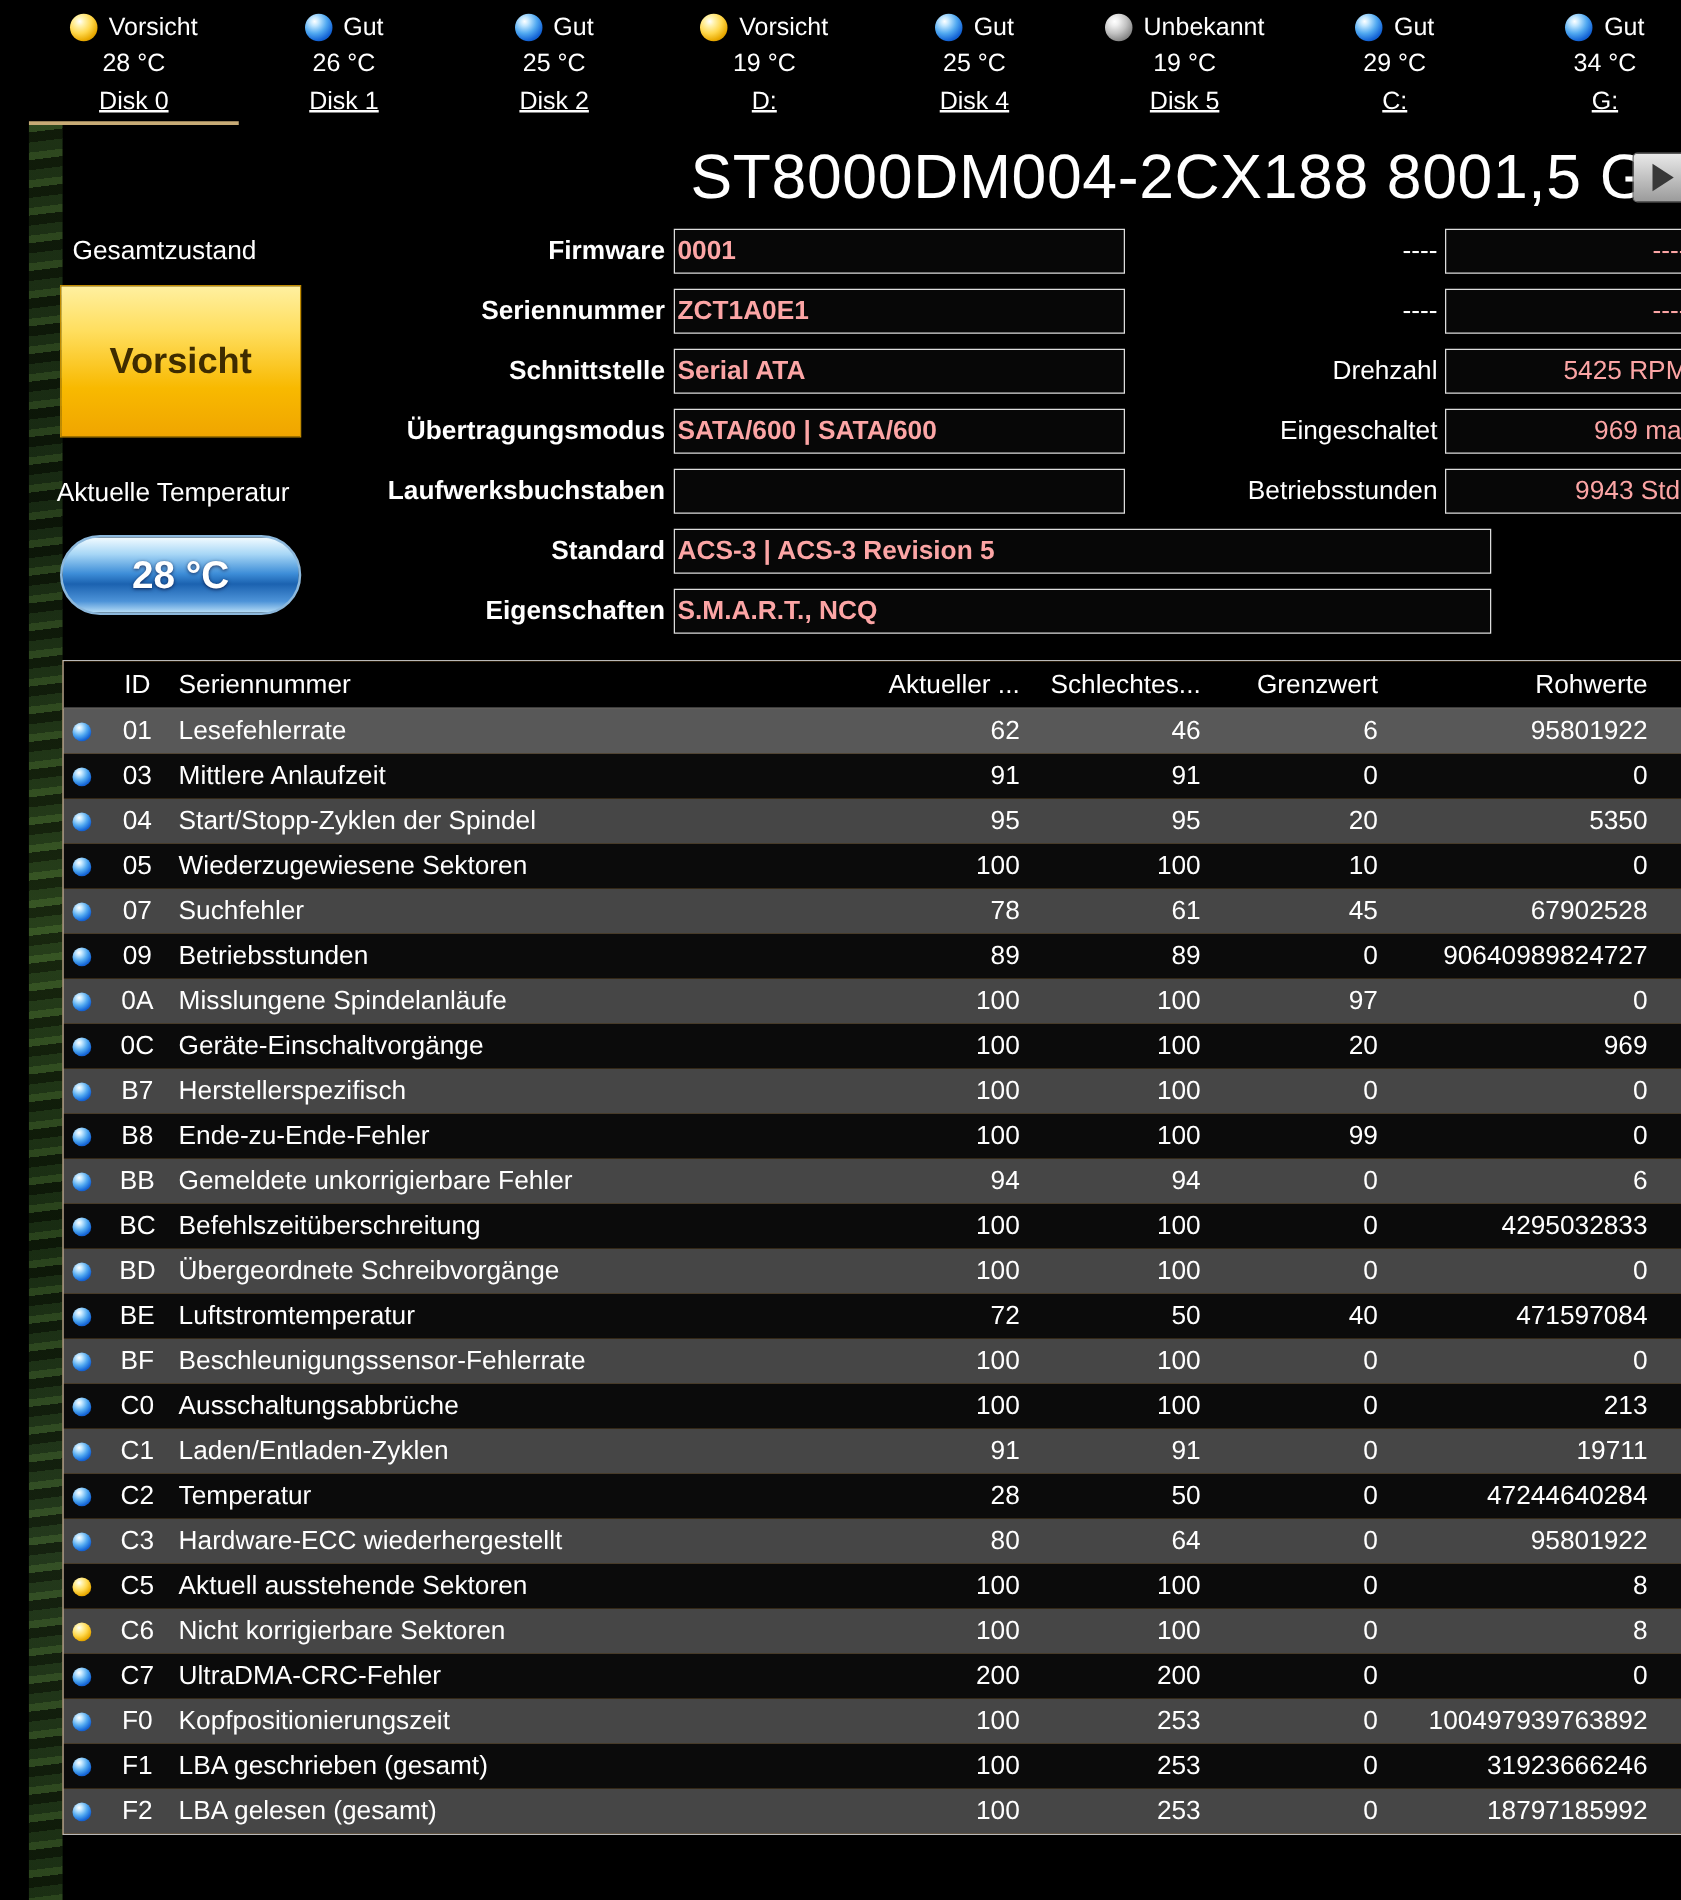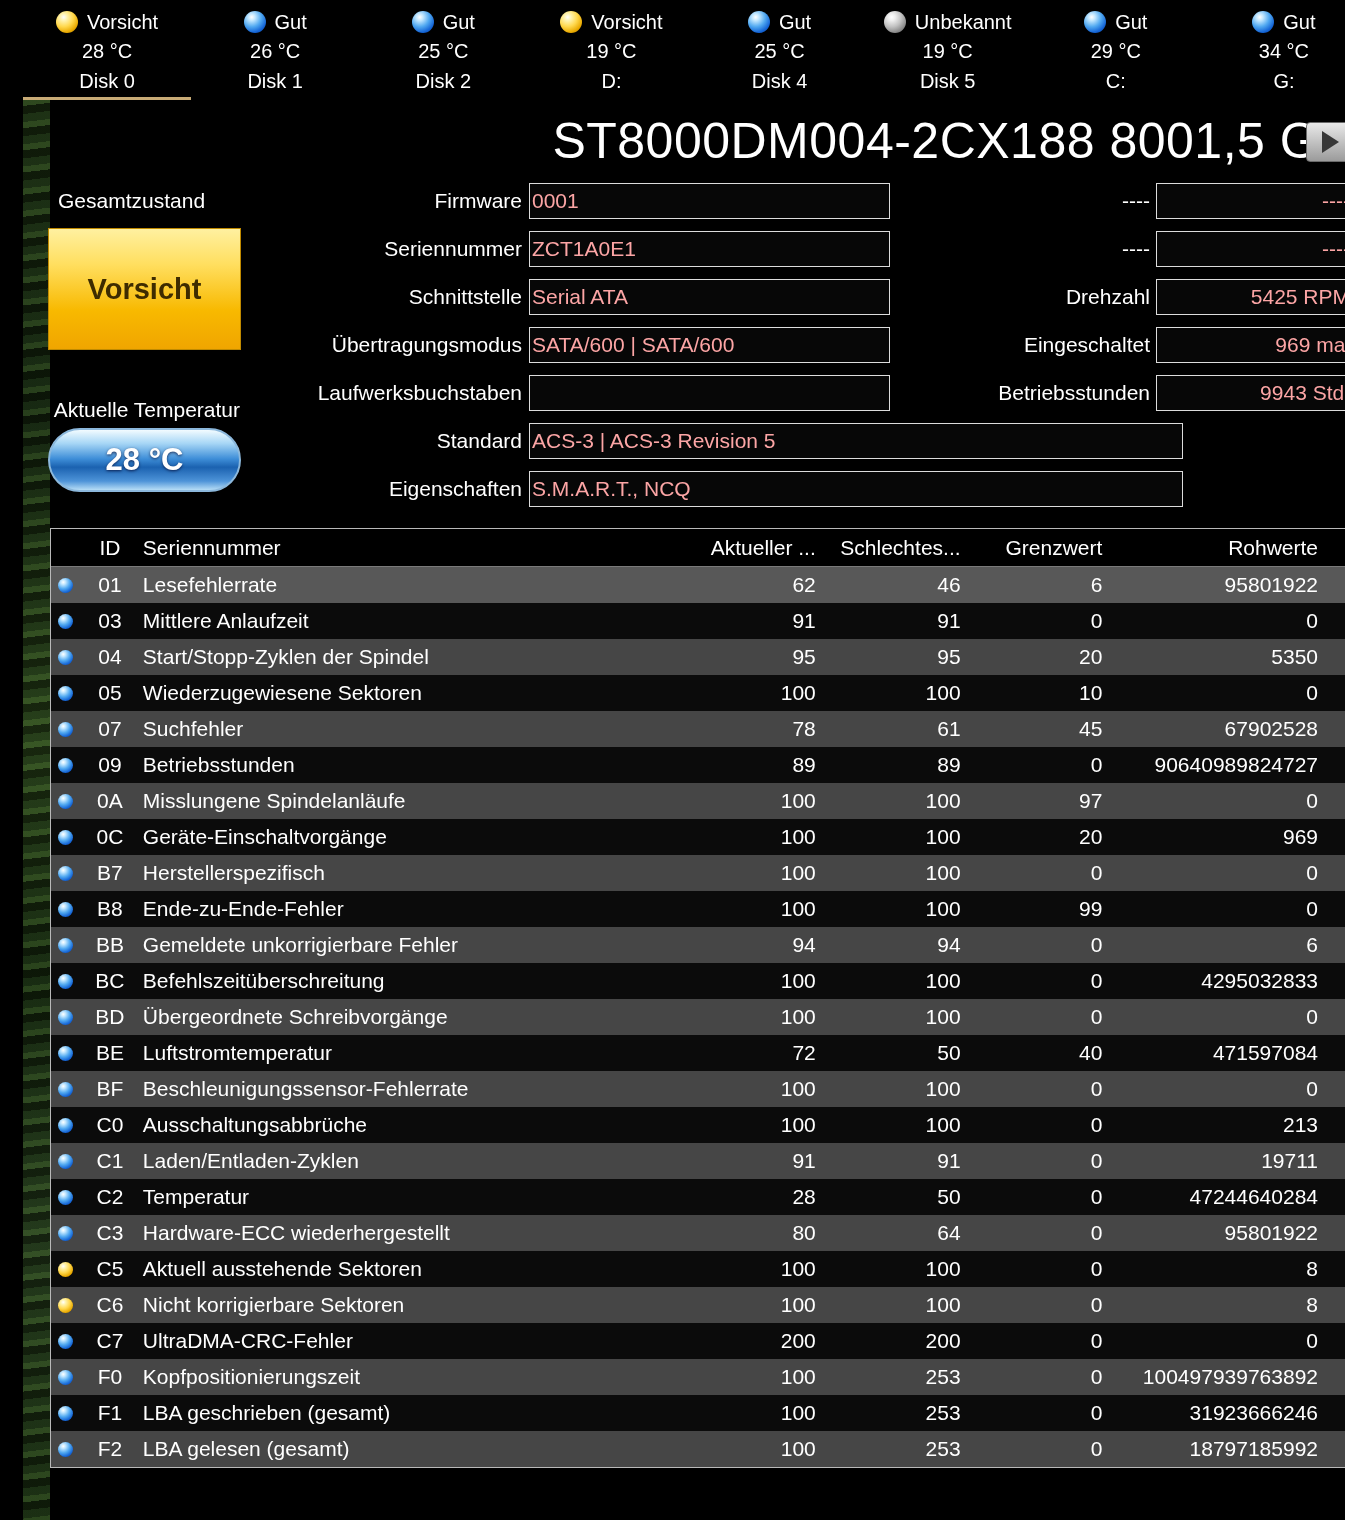--- a/index.html
+++ b/index.html
@@ -13,50 +13,50 @@
       repeating-linear-gradient(173deg, rgba(90,140,60,.35) 0 6px, rgba(10,20,5,.5) 6px 14px, rgba(40,70,30,.4) 14px 22px),
       linear-gradient(180deg,#17240f 0%, #0c150a 22%, #263a18 45%, #0e1a0a 62%, #20301a 80%, #121f0c 100%);
   }
 
   
   .tabbar { position:absolute; left:0; top:0; width:1345px; height:100px; background:#000; display:flex; }
   .tab { flex:1 1 0; height:100px; padding-top:8px; text-align:center; cursor:default; position:relative; }
   .tab.active { border-bottom:3px solid #c8ab76; }
   .tab-line1 { display:flex; align-items:center; justify-content:center; gap:9px; height:28px; font-size:20px; }
   .tab-temp { height:30px; line-height:30px; font-size:20px; }
-  .tab-name { height:30px; line-height:30px; font-size:20px; }
+  .tab-name { height:30px; line-height:30px; font-size:20px;text-decoration:underline; }
 
   .dot { display:inline-block; width:22px; height:22px; border-radius:50%; flex:0 0 auto; }
   .dot.blue  { background:radial-gradient(circle at 35% 28%, #ffffff 0%, #c4e8ff 16%, #51a9f1 45%, #1464d6 72%, #0a3f90 100%); }
   .dot.yellow{ background:radial-gradient(circle at 35% 28%, #ffffff 0%, #fff4b2 16%, #ffd84d 45%, #e9a900 72%, #9a6c00 100%); }
   .dot.gray  { background:radial-gradient(circle at 35% 28%, #ffffff 0%, #efefef 16%, #c2c2c2 45%, #8b8b8b 72%, #5a5a5a 100%); }
   .dot.sm { width:15px; height:15px; }
 
   
   .titlebar { position:absolute; left:27px; top:112px; width:1303px; height:64px; }
   .drive-title { width:100%; text-align:right; font-size:50px; font-weight:normal; letter-spacing:.5px; }
   .play-btn { position:absolute; right:2px; top:10px; width:45px; height:40px; border:1px solid #6a6a6a; border-radius:4px;
     background:linear-gradient(180deg,#e9e9e9,#9b9b9b); display:flex; align-items:center; justify-content:center; cursor:pointer; }
   .play-tri { width:0; height:0; border-left:17px solid #383838; border-top:11px solid transparent; border-bottom:11px solid transparent; margin-left:4px; }
 
   
   .health-label { position:absolute; left:35px; top:189px; font-size:21px; }
   .health-btn { position:absolute; left:25px; top:228px; width:193px; height:122px;
     background:linear-gradient(180deg,#fff0a0 0%, #ffde5e 30%, #f8b900 68%, #f0a500 100%);
     border:1px solid #c08a00; display:flex; align-items:center; justify-content:center;
     font-size:29px; font-weight:bold; color:#3e2c00; cursor:pointer; }
-  .temp-label-clip { position:absolute; left:14px; top:398px; width:203px; height:28px; overflow:hidden; display:flex; justify-content:flex-end; }
+  .temp-label-clip { position:absolute; left:14px; top:383px; width:203px; height:28px; overflow:hidden; display:flex; justify-content:center; }
   .temp-label { font-size:21px; white-space:nowrap; }
   .temp-pill { position:absolute; left:25px; top:428px; width:193px; height:64px; border-radius:32px;
     background:linear-gradient(180deg,#f2fbff 0%, #a8d7f6 22%, #3e8ed8 48%, #1b62b0 62%, #4d93d8 85%, #b6ddf6 100%);
     border:2px solid #8cb8dc; display:flex; align-items:center; justify-content:center;
     font-size:31px; font-weight:bold; color:#fff; text-shadow:0 1px 3px rgba(0,0,40,.7); }
 
   
-  .fields-mid { position:absolute; left:16px; top:183px; }
+  .fields-mid { position:absolute; left:26px; top:183px;font-weight:bold; }
   .fields-right { position:absolute; left:883px; top:183px; }
   .frow { display:flex; align-items:center; height:36px; margin-bottom:12px; }
   .flabel { font-size:21px; text-align:right; white-space:nowrap; }
   .fields-mid .flabel { width:483px; }
   .fields-right .flabel { width:244px; }
   .fbox { height:36px; border:1px solid #dcdcdc; background:#070707; display:flex; align-items:center;
     padding:0 2px; font-size:21px; color:#fca5a5; }
   .fields-mid .fbox { margin-left:7px; }
   .fbox.narrow { width:361px; }
   .fbox.wide { width:654px; }

